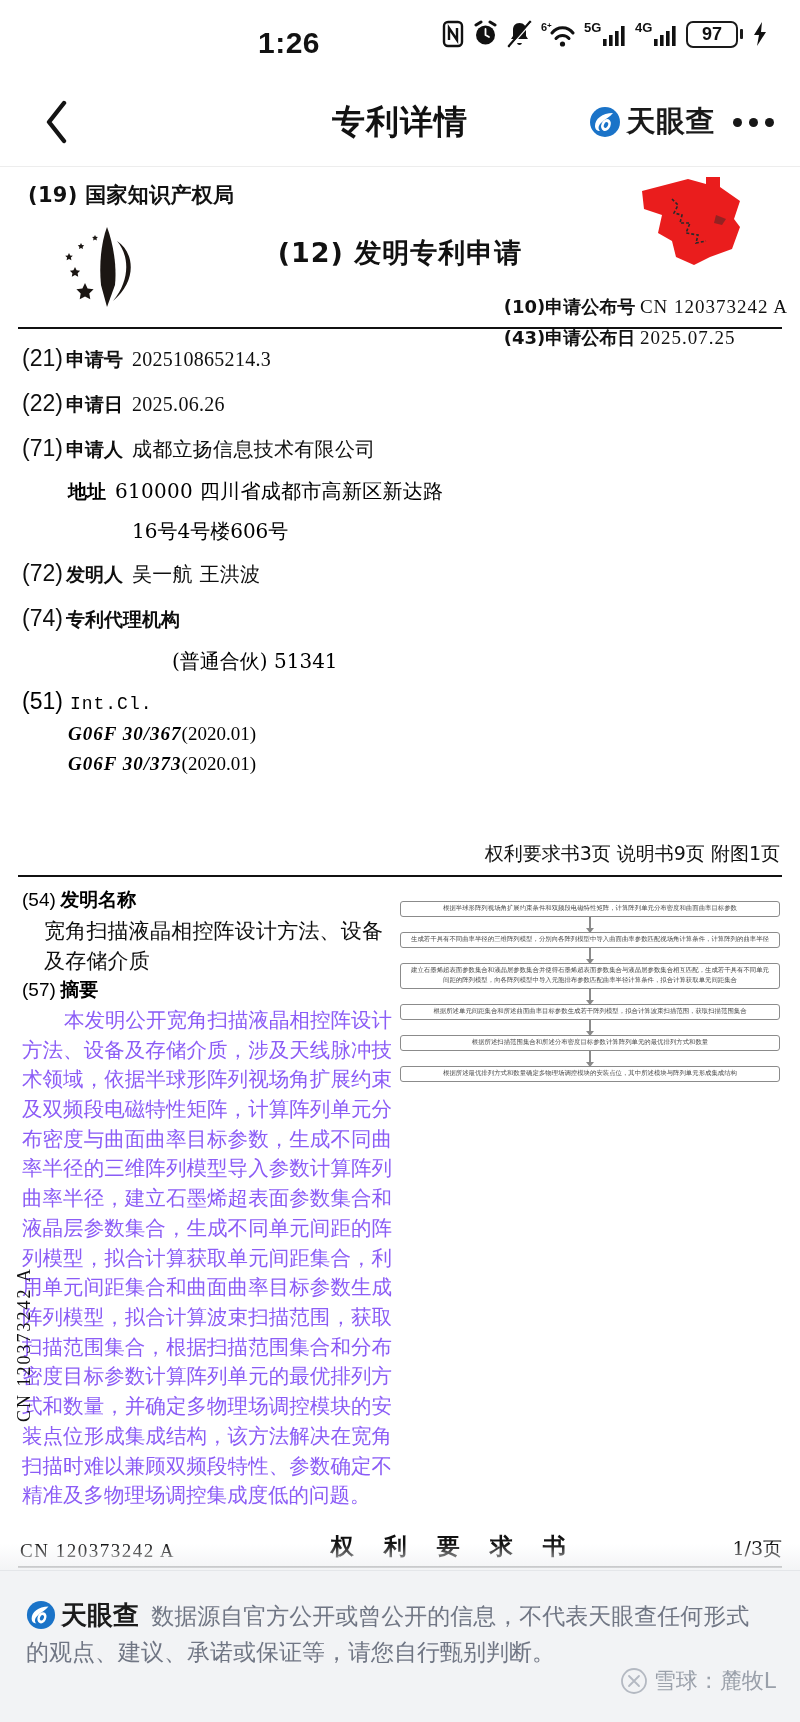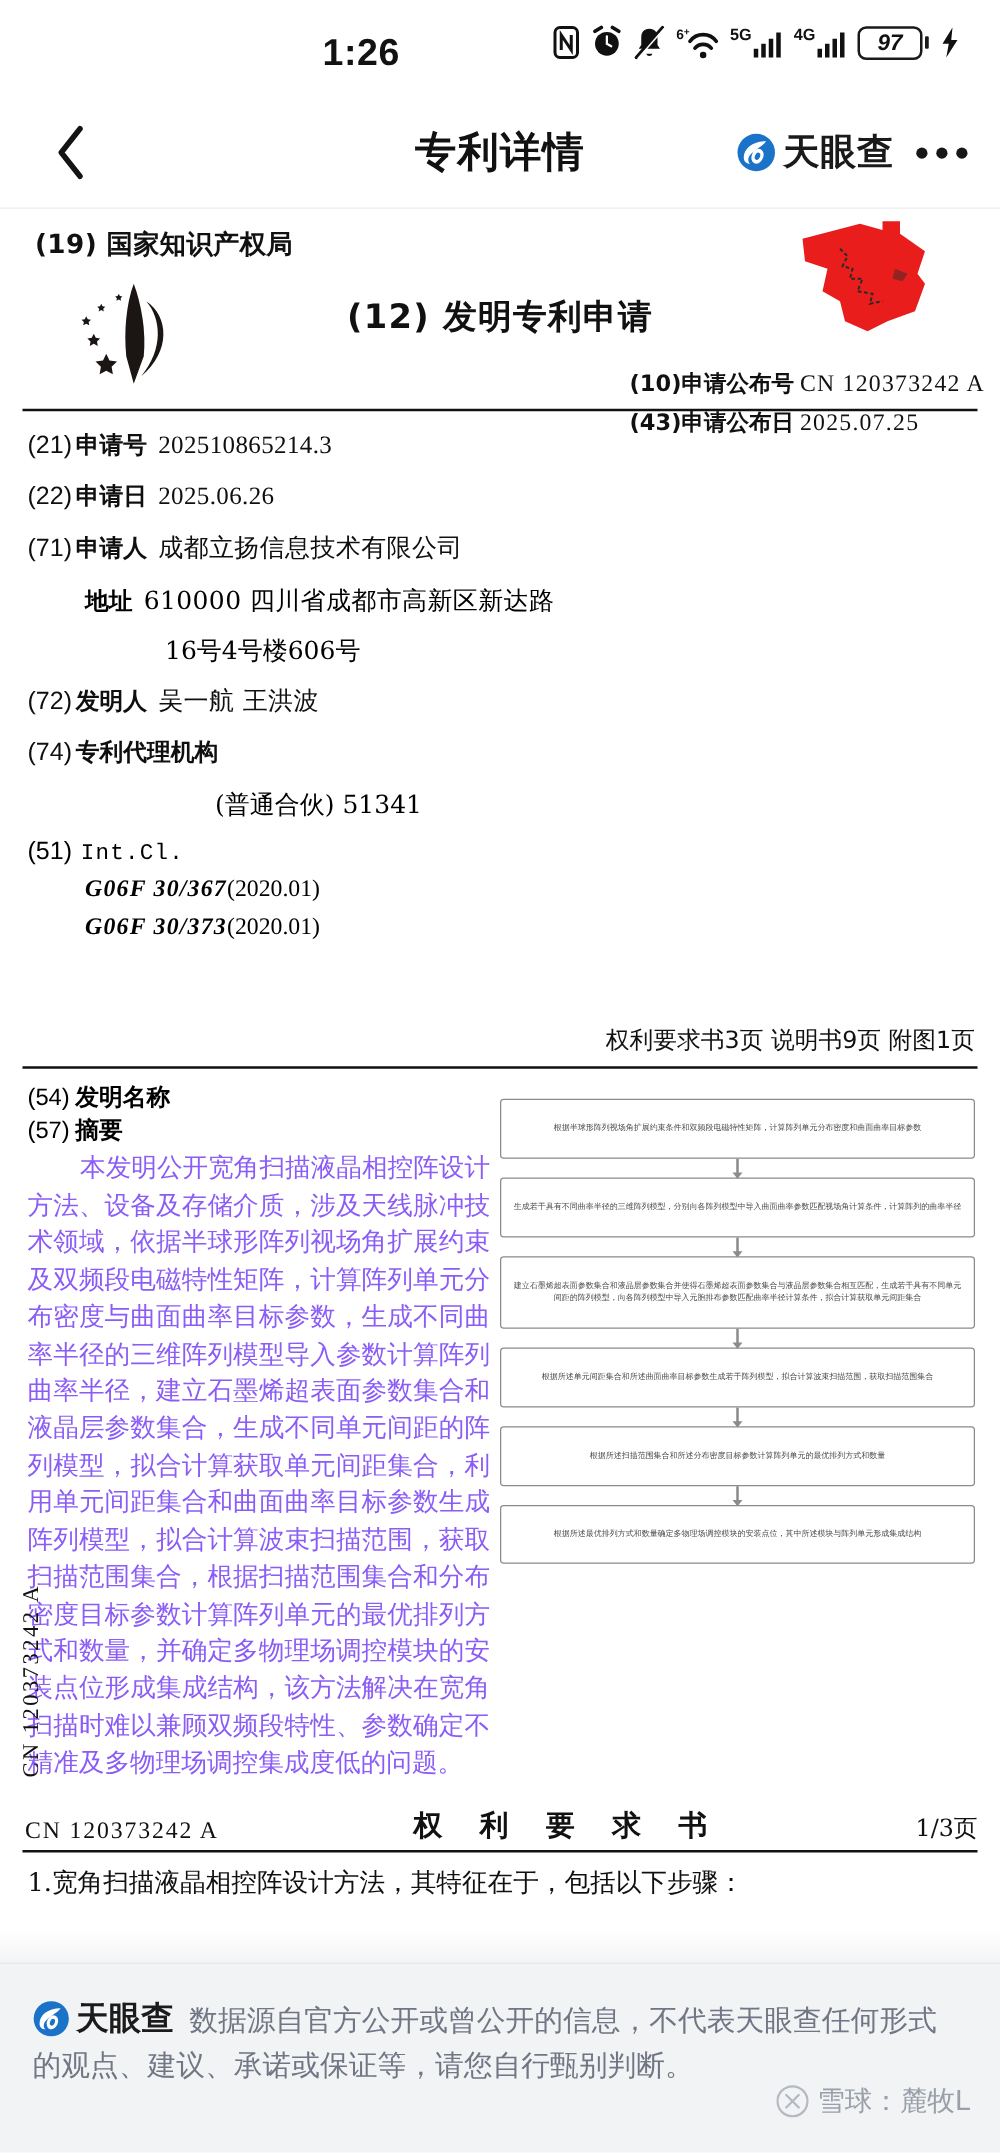--- a/index.html
+++ b/index.html
@@ -31,21 +31,21 @@
     letter-spacing:.5px;
     font-family:"Liberation Sans",sans-serif;
     position:absolute; left:258px; top:26px;
   }
   .sb-icons{
     position:absolute; right:32px; top:20px;
     display:flex; align-items:center; gap:9px;
   }
   .sb-icons svg{display:block;}
   .batt{
-    display:flex; align-items:center; gap:2px;font-style:italic;
+    display:flex; align-items:center; gap:2px;
   }
   .batt-body{
     width:52px;height:27px;border:2.4px solid #1a1a1a;border-radius:7px;
     display:flex;align-items:center;justify-content:center;
     font-size:18px;font-weight:700;color:#111;
     font-family:"Liberation Sans",sans-serif;
     box-sizing:border-box;
   }
   .batt-tip{width:3px;height:10px;background:#1a1a1a;border-radius:1px;}
 
@@ -139,21 +139,21 @@
     padding:14px 20px 4px 22px;
     font-family:"Liberation Serif","DejaVu Serif",serif;
   }
   .brow{
     display:flex; align-items:baseline;
     font-size:20px; color:#0f0f0f; margin-bottom:14px;
     line-height:1.35;
   }
   .bcode{
     font-family:"Liberation Sans",sans-serif;
-    font-size:20px; flex:0 0 auto; margin-right:3px;
+    font-size:23px; flex:0 0 auto; margin-right:3px;
   }
   .blabel{
     font-family:"DejaVu Sans",sans-serif;
     font-weight:700; font-size:19px;
     flex:0 0 auto; margin-right:9px; white-space:nowrap;
   }
   .bval{
     font-family:"Liberation Serif","DejaVu Serif",serif;
     font-size:20px; letter-spacing:.3px;
   }
@@ -217,21 +217,21 @@
     text-indent:42px;
   }
   .abs-right{
     flex:1 1 auto; padding-top:14px; padding-right:6px;
   }
   .flow{display:flex;flex-direction:column;align-items:center;gap:0;}
   .fbox{
     width:100%;
     border:1.1px solid #8b8b8b;
     border-radius:3px;
-    padding:18px 9px;
+    padding:2px 9px;
     box-sizing:border-box;
     font-family:"DejaVu Sans",sans-serif;
     font-size:6.4px;
     line-height:1.55;
     color:#4a4a4a;
     text-align:center;
     background:#fff;
   }
   .farrow{
     width:1.3px;height:15px;background:#8b8b8b;position:relative;
@@ -486,20 +486,21 @@
       <div class="pages-line">权利要求书3页   说明书9页   附图1页</div>
 
       <hr class="hr-thin">
 
       <div class="abs-area">
         <div class="abs-left">
           <div>
             <span class="sec-code">(54)</span>
             <span class="sec-label">发明名称</span>
           </div>
+          <div class="title-text">宽角扫描液晶相控阵设计方法、设备及存储介质</div>
 
           <div class="abs-head">
             <span class="sec-code">(57)</span>
             <span class="sec-label">摘要</span>
           </div>
           <div class="abs-body">本发明公开宽角扫描液晶相控阵设计方法、设备及存储介质，涉及天线脉冲技术领域，依据半球形阵列视场角扩展约束及双频段电磁特性矩阵，计算阵列单元分布密度与曲面曲率目标参数，生成不同曲率半径的三维阵列模型导入参数计算阵列曲率半径，建立石墨烯超表面参数集合和液晶层参数集合，生成不同单元间距的阵列模型，拟合计算获取单元间距集合，利用单元间距集合和曲面曲率目标参数生成阵列模型，拟合计算波束扫描范围，获取扫描范围集合，根据扫描范围集合和分布密度目标参数计算阵列单元的最优排列方式和数量，并确定多物理场调控模块的安装点位形成集成结构，该方法解决在宽角扫描时难以兼顾双频段特性、参数确定不精准及多物理场调控集成度低的问题。</div>
         </div>
 
         <div class="abs-right">
           <div class="flow">

